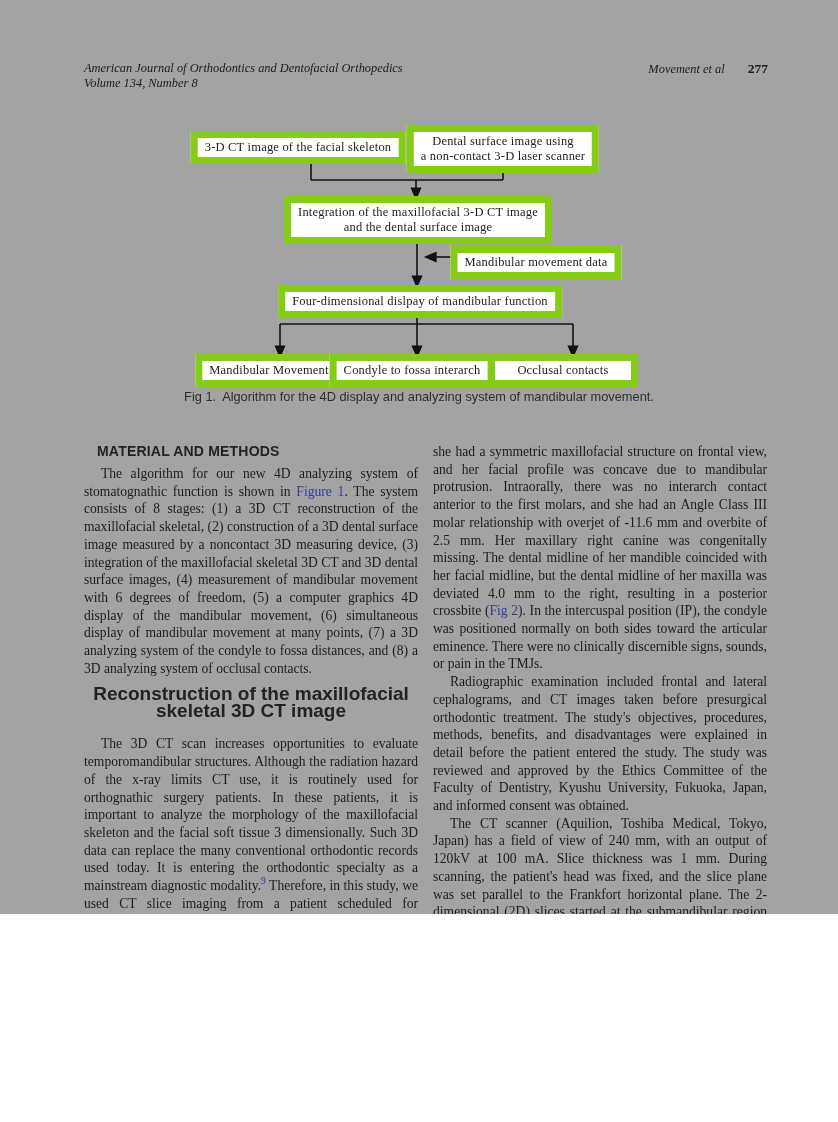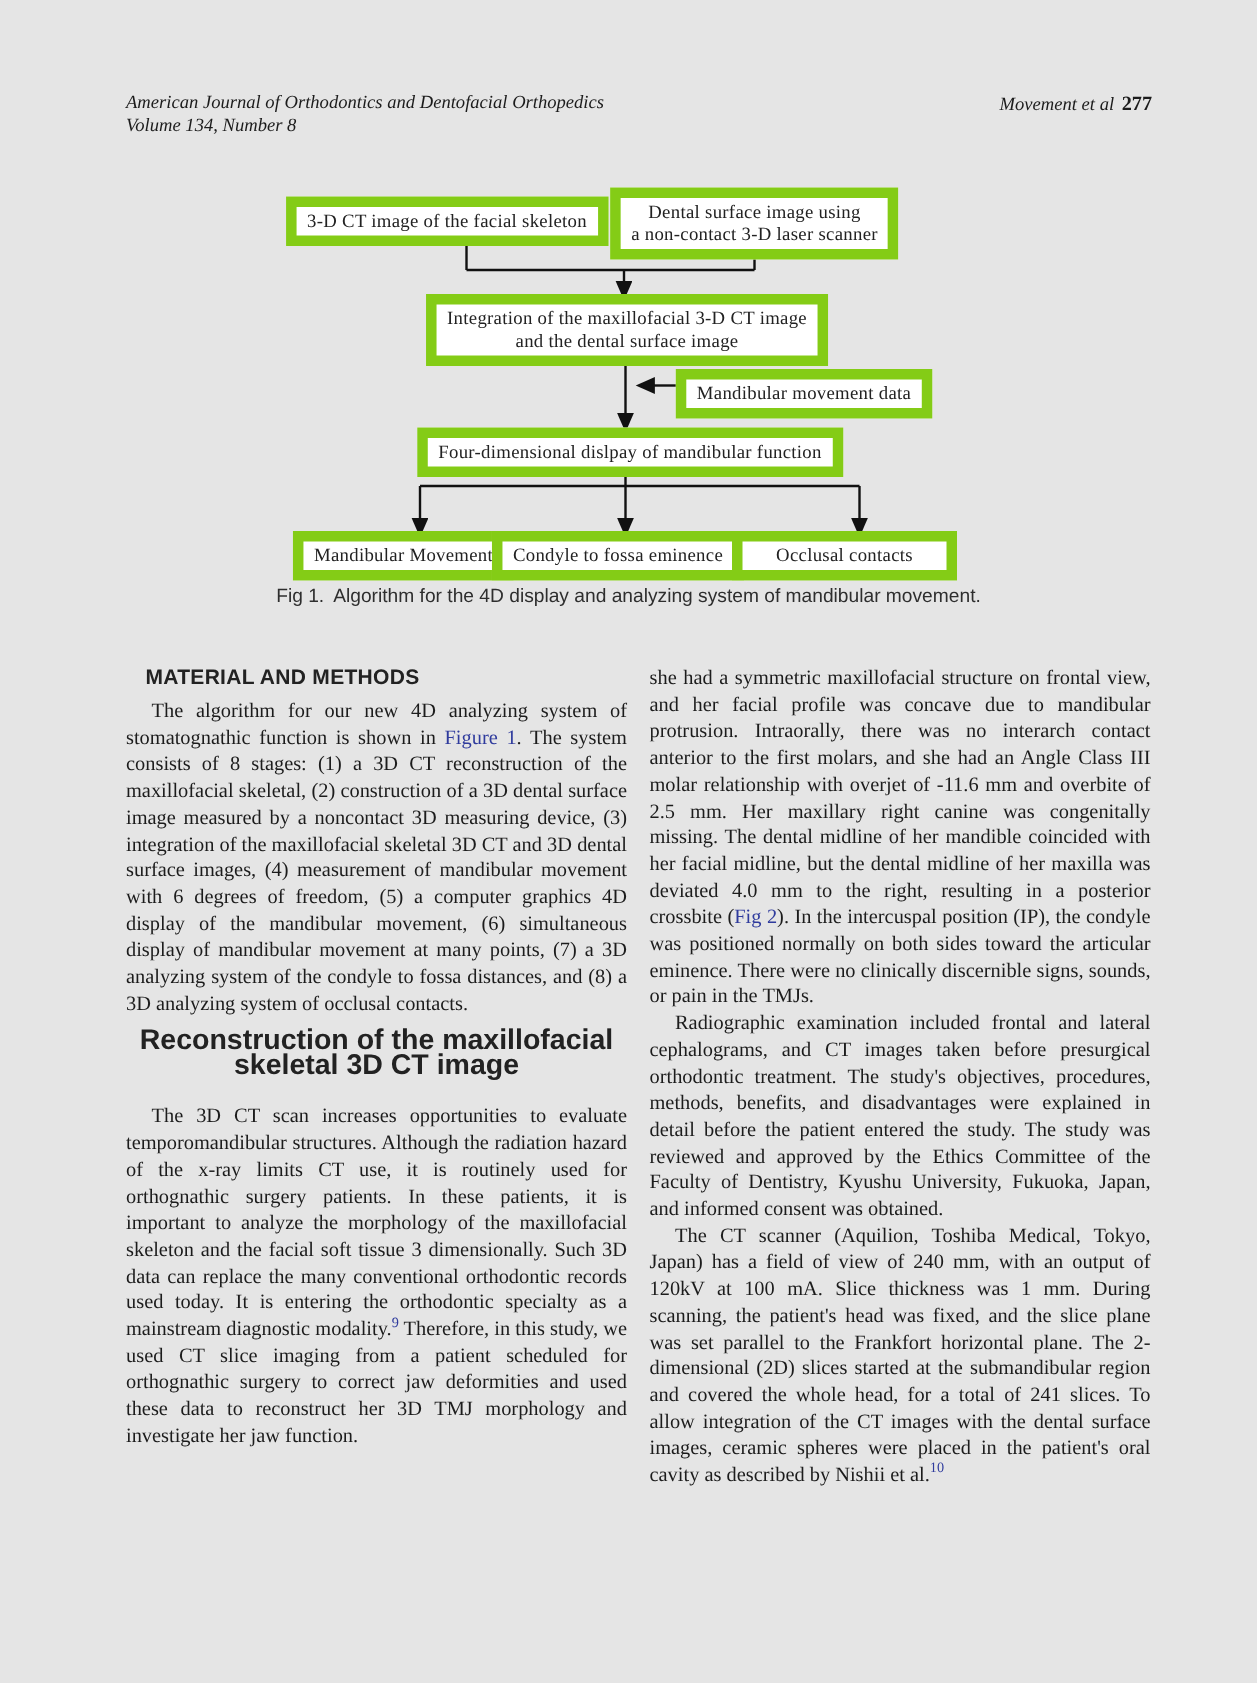--- a/index.html
+++ b/index.html
@@ -1,27 +1,27 @@
 <!DOCTYPE html>
 <html style="--link-color: #2f3b9d;"><head>
 <meta charset="utf-8">
 <style>
   html,body { margin:0; padding:0; background:#ffffff; }
   .page {
-    position:relative; width:838px; height:1122px; background:#e5e5e5;
+    position:relative; width:838px; height:914px; background:#a3a3a3;
     font-family:"Liberation Serif", serif; color:#1c1c1c; overflow:hidden;
   }
 
   
   .header { position:absolute; left:84px; top:61px; width:684px;
             display:flex; justify-content:space-between; align-items:flex-start; }
   .journal-info { font-style:italic; font-size:12.4px; line-height:15px; }
   .running-head { font-size:12.4px; line-height:15px; white-space:nowrap; }
   .running-head .authors { font-style:italic; }
-  .running-head .pageno  { font-style:normal; font-weight:bold; font-size:13.5px; margin-left:5px; }
+  .running-head .pageno  { font-style:normal; font-weight:bold; font-size:13.5px; margin-left:23px; }
 
   
   .figure { position:absolute; left:0; top:0; width:838px; height:420px; }
   .fc-svg { position:absolute; left:150px; top:120px; }
   .fc-svg line, .fc-svg path.stem { stroke:#111; stroke-width:1.6; fill:none; }
   .fbox {
     position:absolute; transform:translateX(-50%);
     border:7px solid #84cc16; background:#fff; color:#222;
     font-family:"Liberation Serif", serif; font-size:12.5px; letter-spacing:0.2px;
     line-height:15px; padding:2px 7px; text-align:center; white-space:pre-line;
@@ -85,21 +85,21 @@
     </svg>
 
     <div class="fbox" style="left:298px; top:131px;">3-D CT image of the facial skeleton</div>
     <div class="fbox" style="left:503px; top:125px;">Dental surface image using
 a non-contact 3-D laser scanner</div>
     <div class="fbox" style="left:418px; top:196px;">Integration of the maxillofacial 3-D CT image
 and the dental surface image</div>
     <div class="fbox" style="left:536px; top:246px; min-width:160px;">Mandibular movement data</div>
     <div class="fbox" style="left:420px; top:285px;">Four-dimensional dislpay of mandibular function</div>
     <div class="fbox" style="left:269px; top:354px; min-width:132px;">Mandibular Movement</div>
-    <div class="fbox" style="left:412px; top:354px; min-width:140px;">Condyle to fossa eminence</div>
+    <div class="fbox" style="left:412px; top:354px; min-width:140px;">Condyle to fossa interarch</div>
     <div class="fbox" style="left:563px; top:354px; min-width:150px;">Occlusal contacts</div>
 
     <div class="caption">
       <span class="cap-label">Fig 1.</span><span>Algorithm for the 4D display and analyzing system of mandibular movement.</span>
     </div>
   </div>
 
   <div class="col col-left">
     <h2 class="section-heading">MATERIAL AND METHODS</h2>
     <p class="indent"><span>The algorithm for our new 4D analyzing system of stomatognathic function is shown in </span><span class="link">Figure 1</span><span>. The system consists of 8 stages: (1) a 3D CT reconstruction of the maxillofacial skeletal, (2) construction of a 3D dental surface image measured by a noncontact 3D measuring device, (3) integration of the maxillofacial skeletal 3D CT and 3D dental surface images, (4) measurement of mandibular movement with 6 degrees of freedom, (5) a computer graphics 4D display of the mandibular movement, (6) simultaneous display of mandibular movement at many points, (7) a 3D analyzing system of the condyle to fossa distances, and (8) a 3D analyzing system of occlusal contacts.</span></p>

